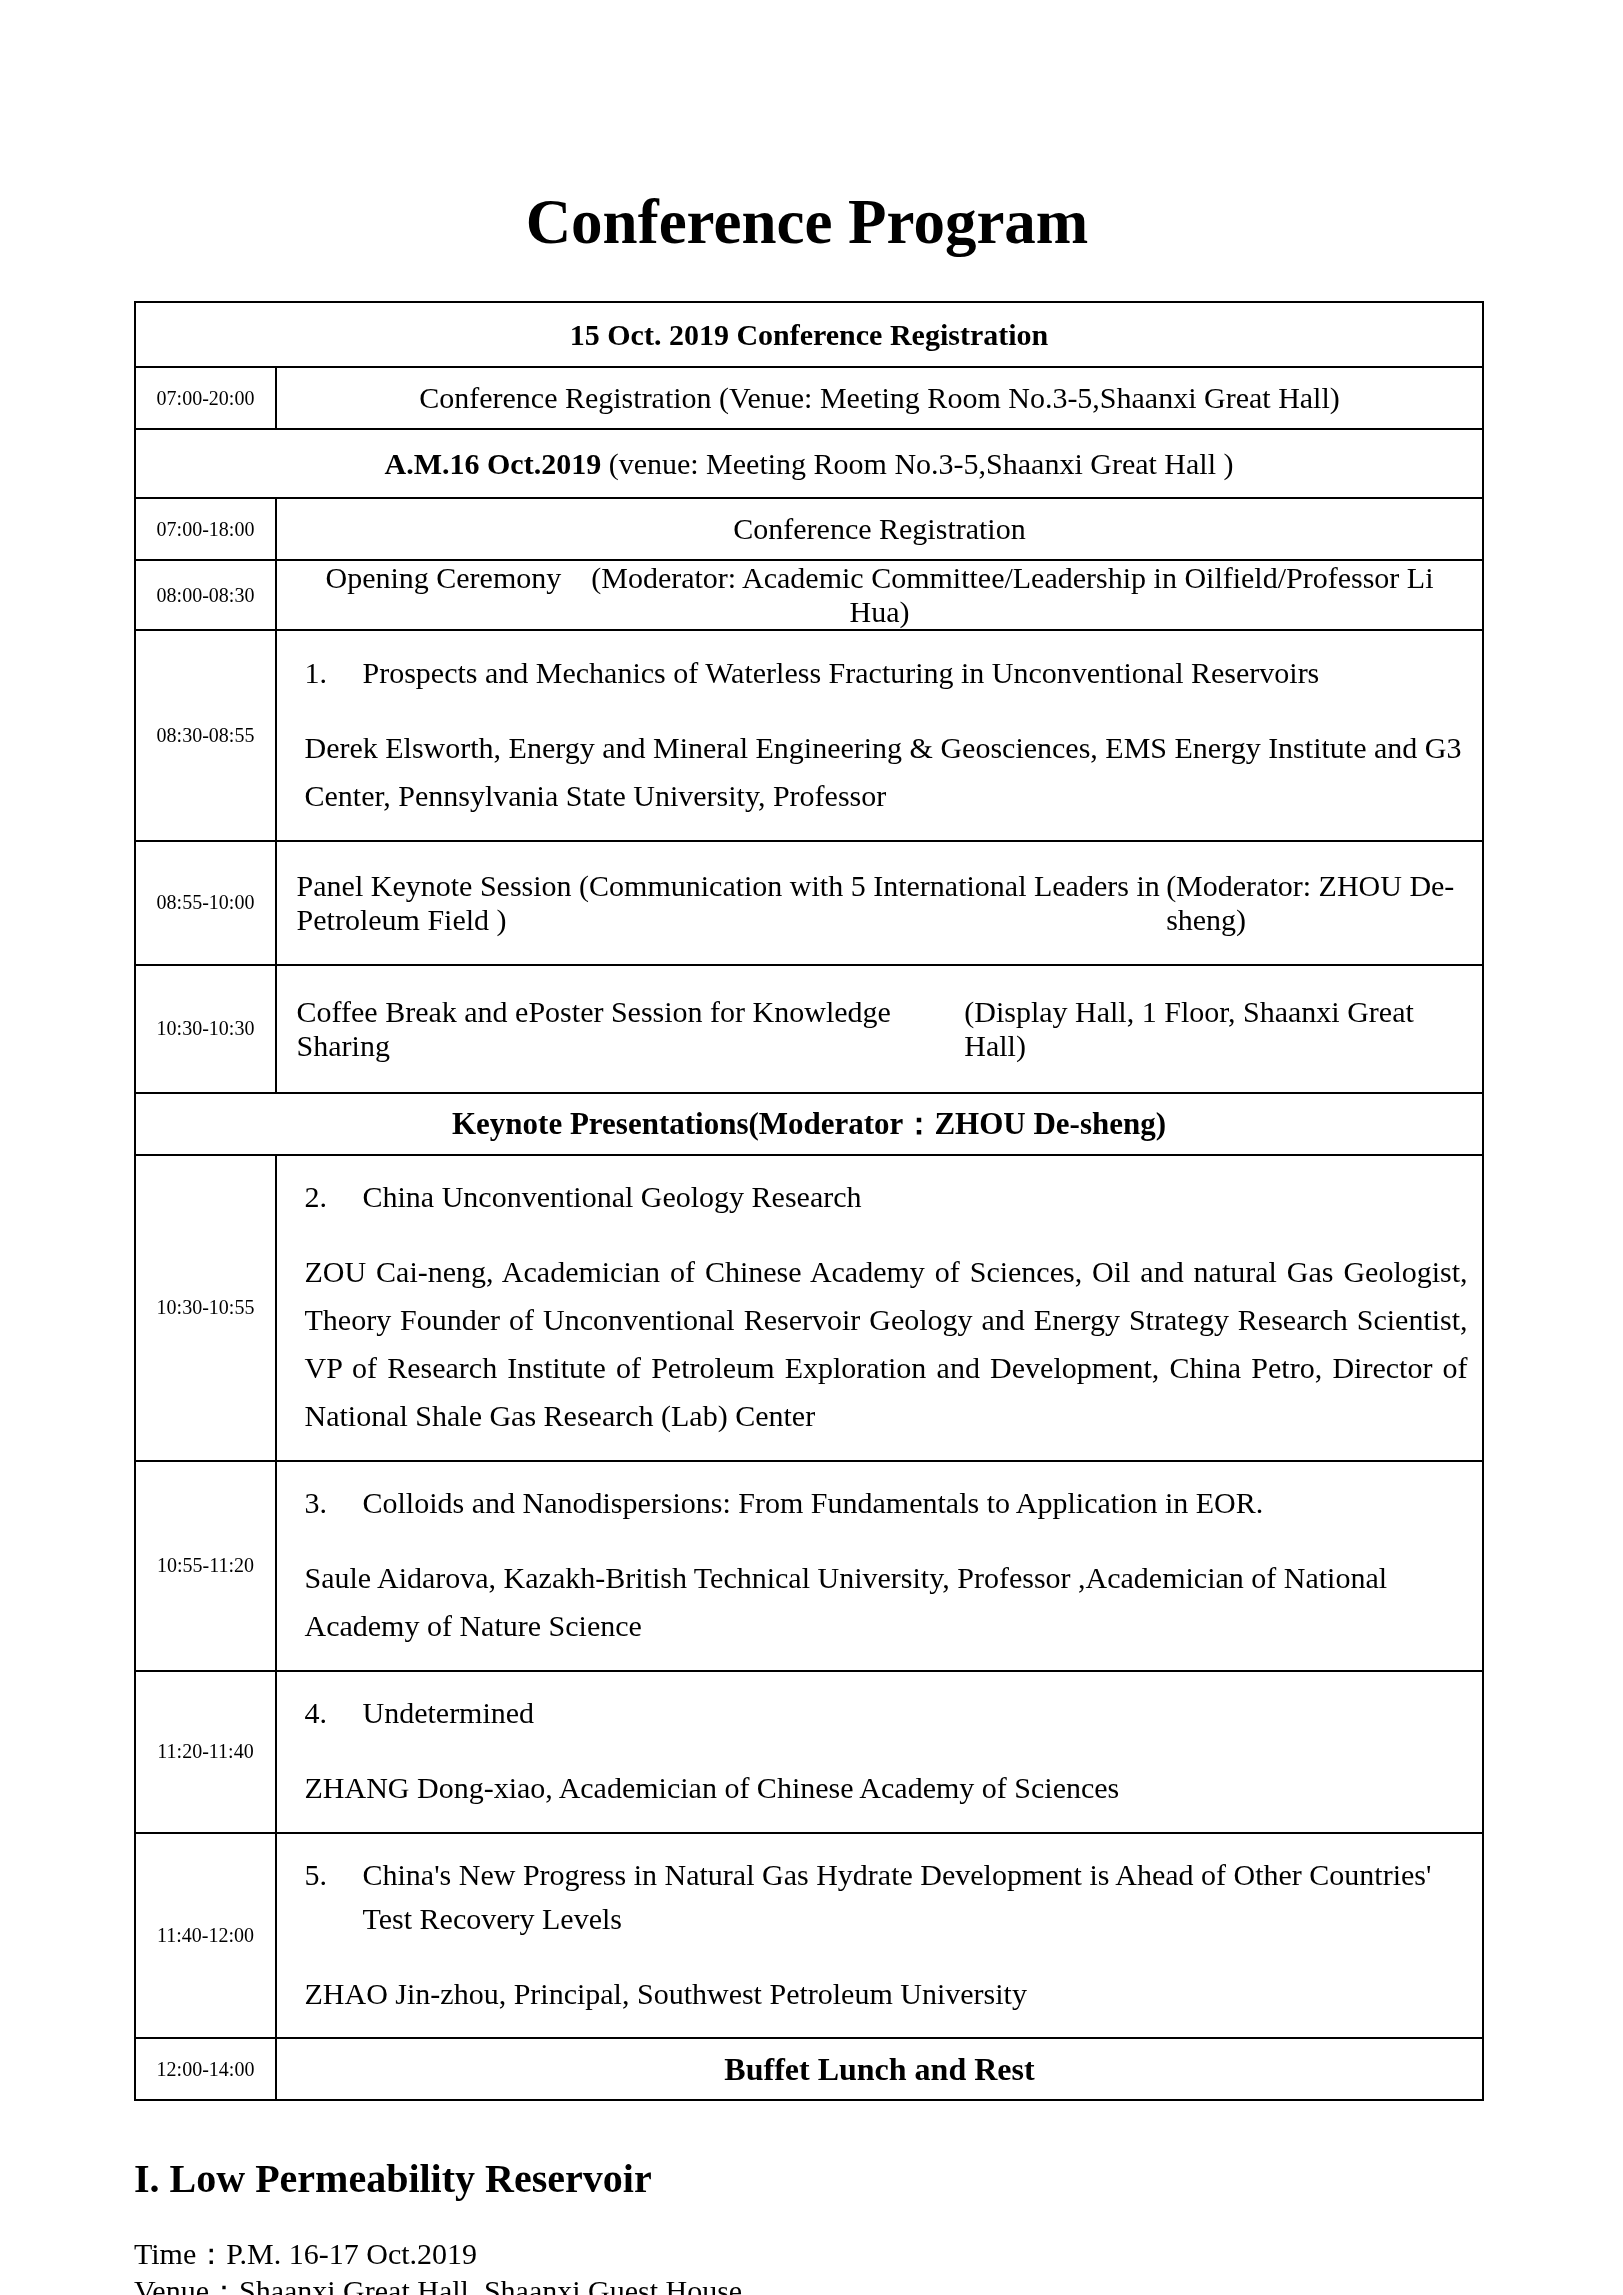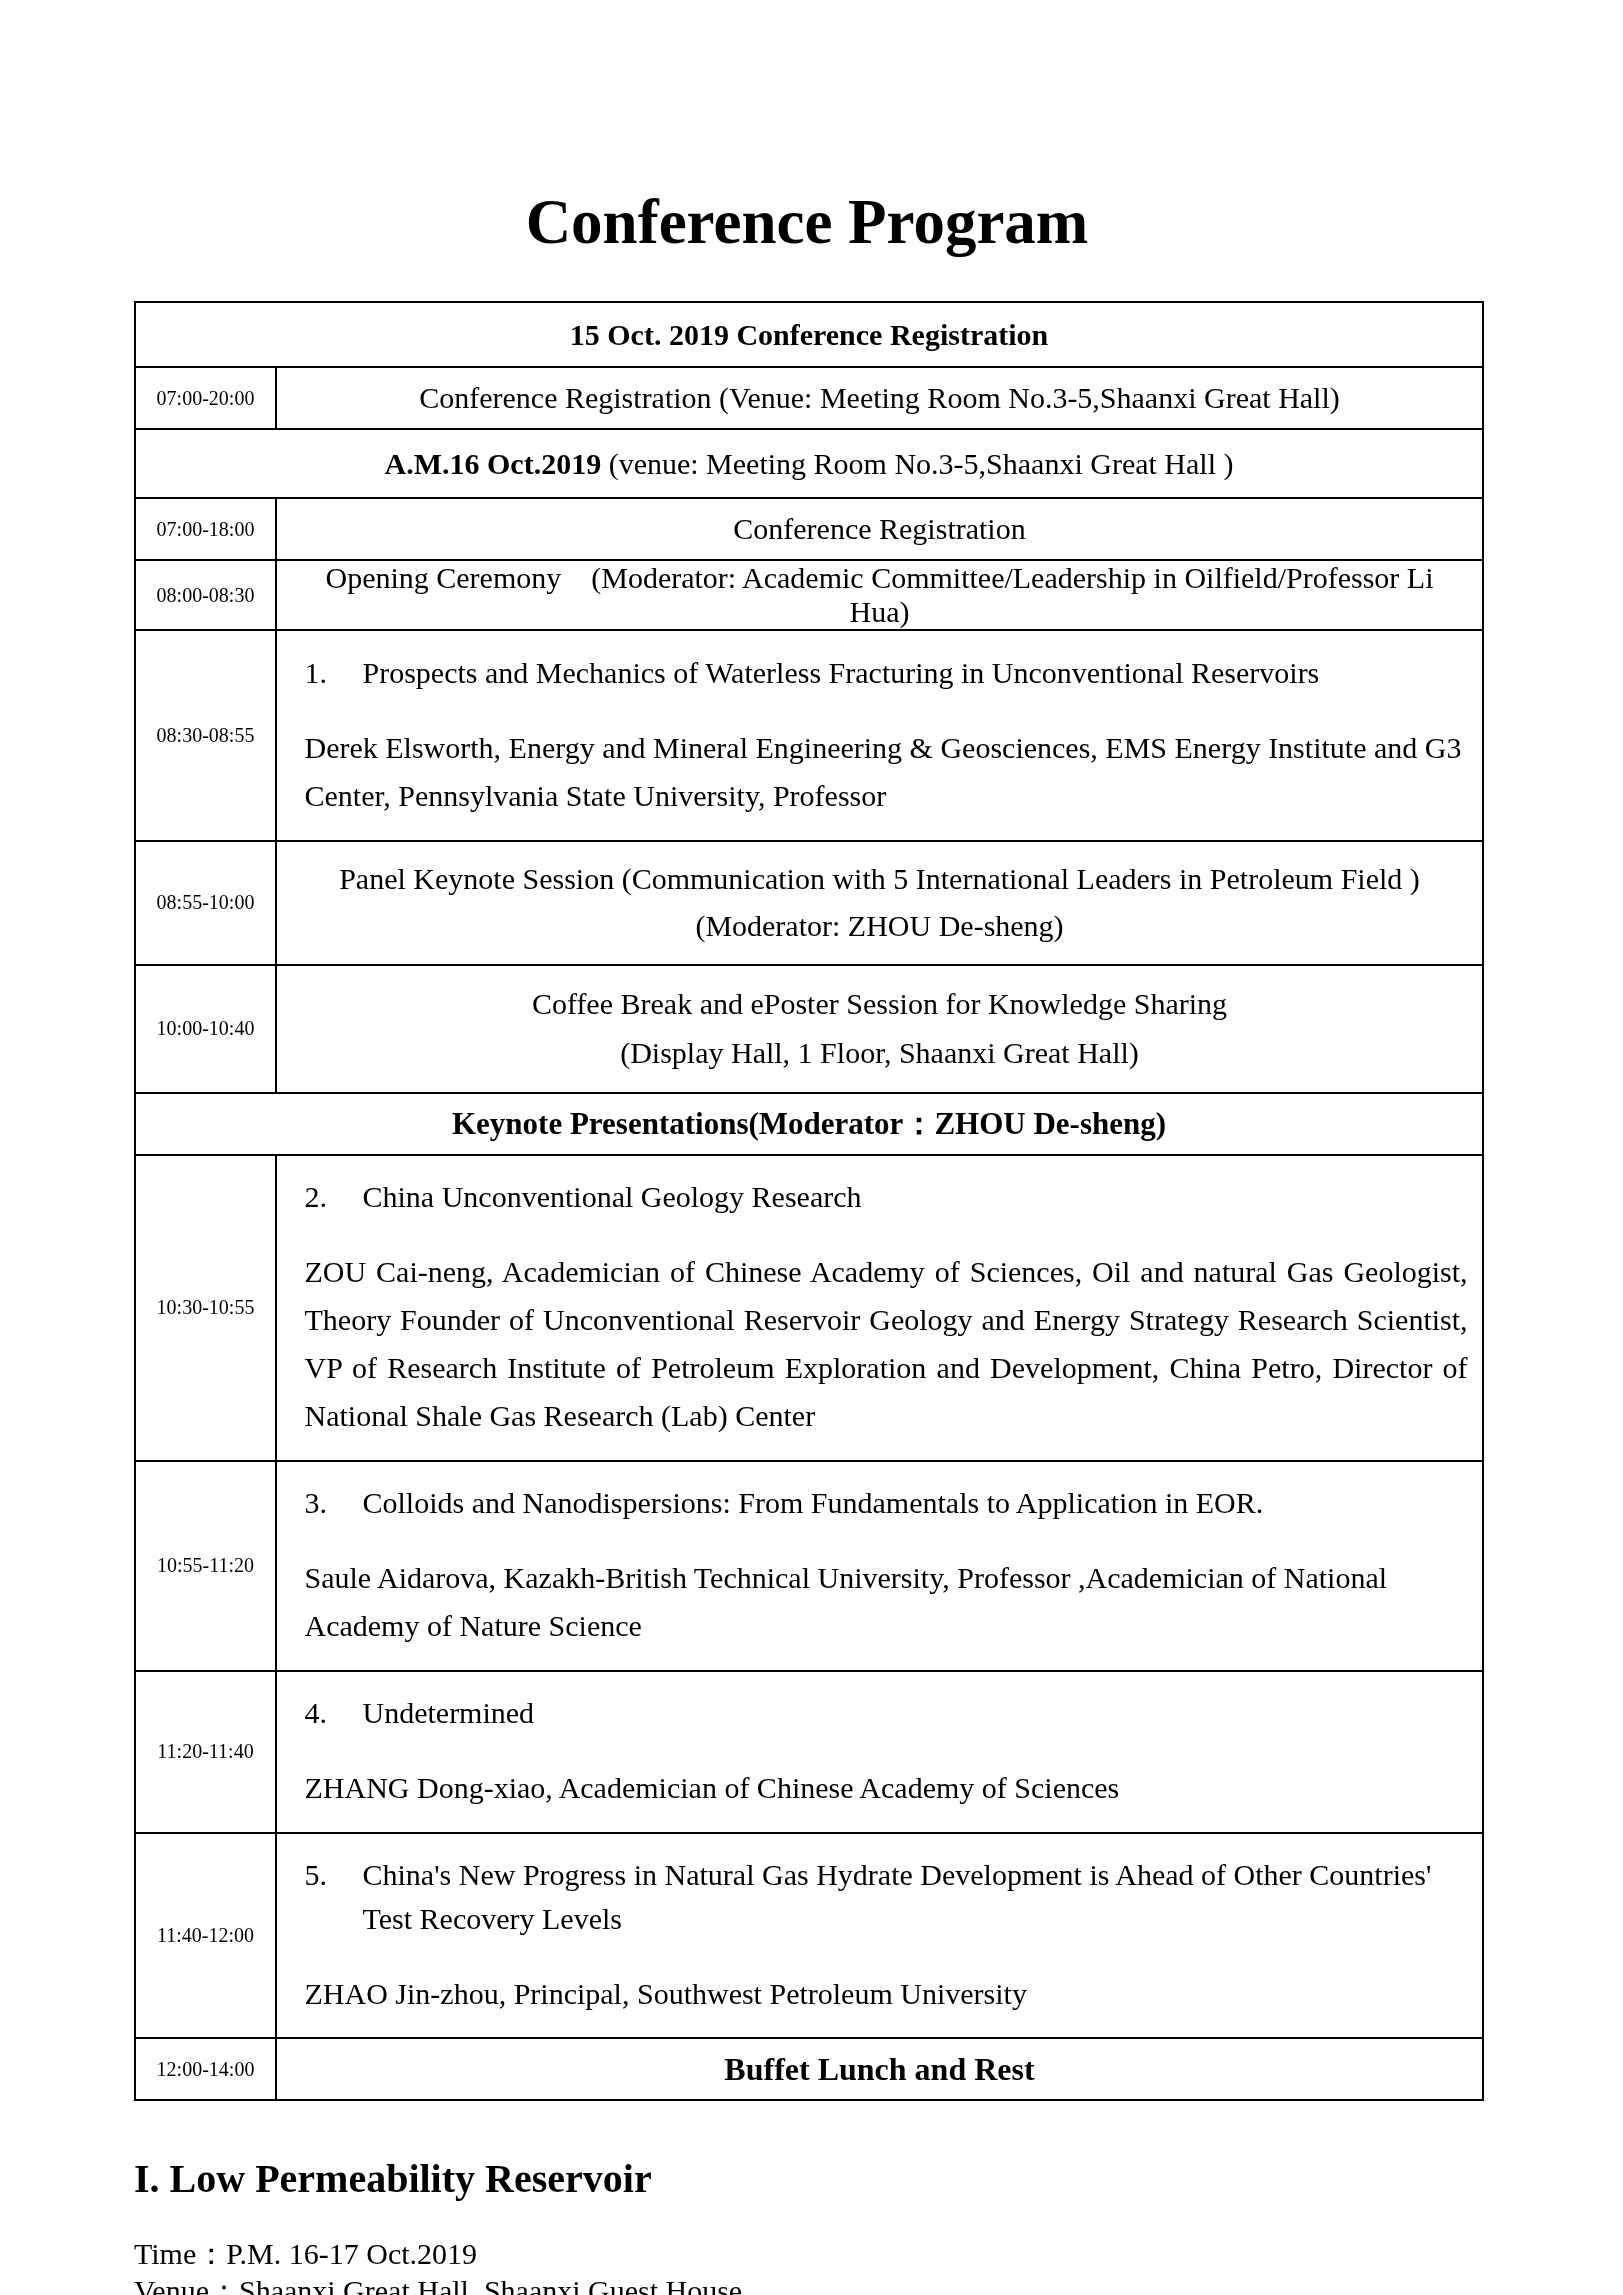--- a/index.html
+++ b/index.html
@@ -21,21 +21,21 @@
   }
   .header-cell {
     flex:1; display:flex; align-items:center; justify-content:center;
     text-align:center; font-size:30px; padding:0 29px;
   }
   .b { font-weight:bold; }
   .keynote-text { font-size:31px; font-weight:bold; }
 
   .content-cell { flex:1; font-size:30px; box-sizing:border-box; }
   .center-single { display:flex; align-items:center; justify-content:center; text-align:center; padding:0 19.6px; }
-  .center-two { display:flex; flex-direction:column; justify-content:space-evenly; align-items:center; text-align:left; padding:7.9px 19.6px;border-radius:25px; }
+  .center-two { display:flex; flex-direction:row; justify-content:space-evenly; align-items:center; text-align:left; padding:7.9px 19.6px;border-radius:25px; }
   .talk { padding:19.6px 14.4px 19.6px 27.5px; display:flex; flex-direction:column; justify-content:center; }
   .talk-item { display:flex; line-height:1.45; }
   .num { flex:0 0 58px; }
   .talk-title { flex:1; }
   .speaker { margin-top:29.4px; line-height:1.6; }
   .justify { text-align:justify; }
   .bold-center { display:flex; align-items:center; justify-content:center; text-align:center; font-weight:bold; font-size:32px; }
 
   .section-heading { font-size:40px; font-weight:bold; margin-top:56px; line-height:1.1; }
   .meta { margin-top:11.8px; }
@@ -107,21 +107,21 @@
         <span>08:55-10:00</span>
       </div>
       <div class="content-cell center-two">
         <div>Panel Keynote Session (Communication with 5 International Leaders in Petroleum Field )</div>
         <div>(Moderator: ZHOU De-sheng)</div>
       </div>
     </div>
 
     <div class="row" style="min-height:128px">
       <div class="time-cell">
-        <span>10:00-10:40</span>
+        <span>10:30-10:30</span>
       </div>
       <div class="content-cell center-two">
         <div>Coffee Break and ePoster Session for Knowledge Sharing</div>
         <div>(Display Hall, 1 Floor, Shaanxi Great Hall)</div>
       </div>
     </div>
 
     <div class="row" style="min-height:62px">
       <div class="header-cell">
         <span class="keynote-text">Keynote Presentations(Moderator：ZHOU De-sheng)</span>

